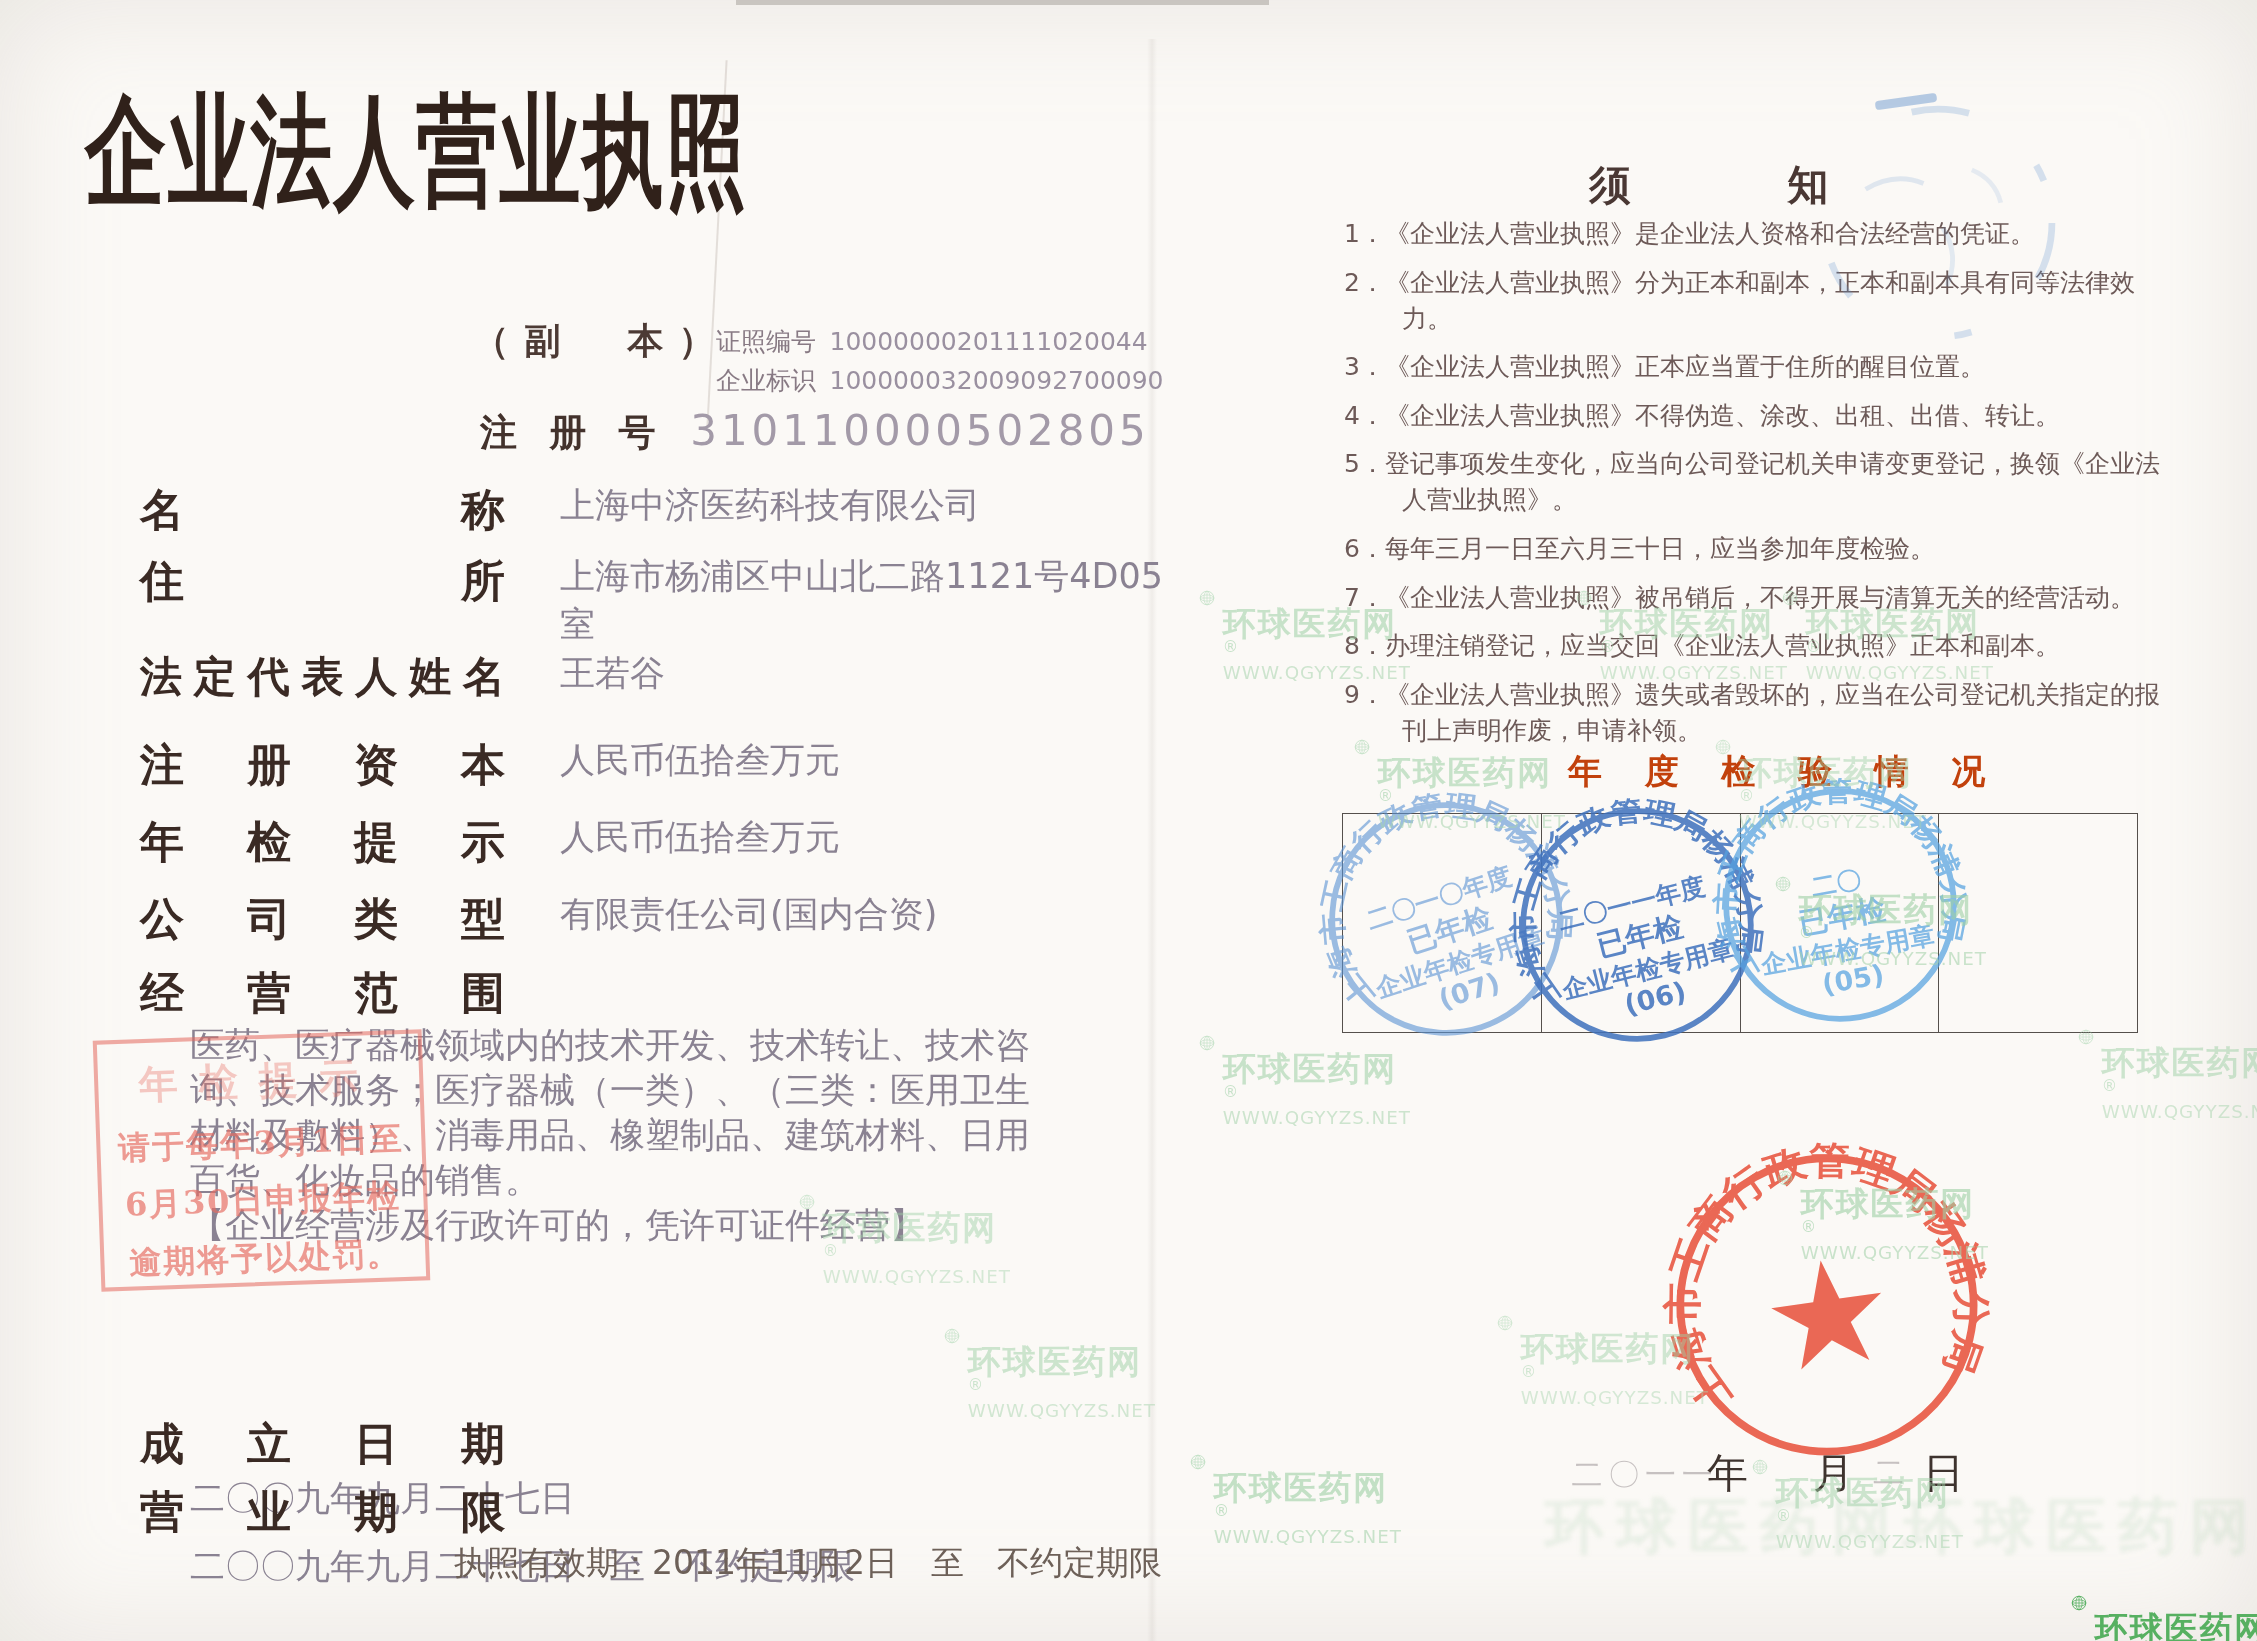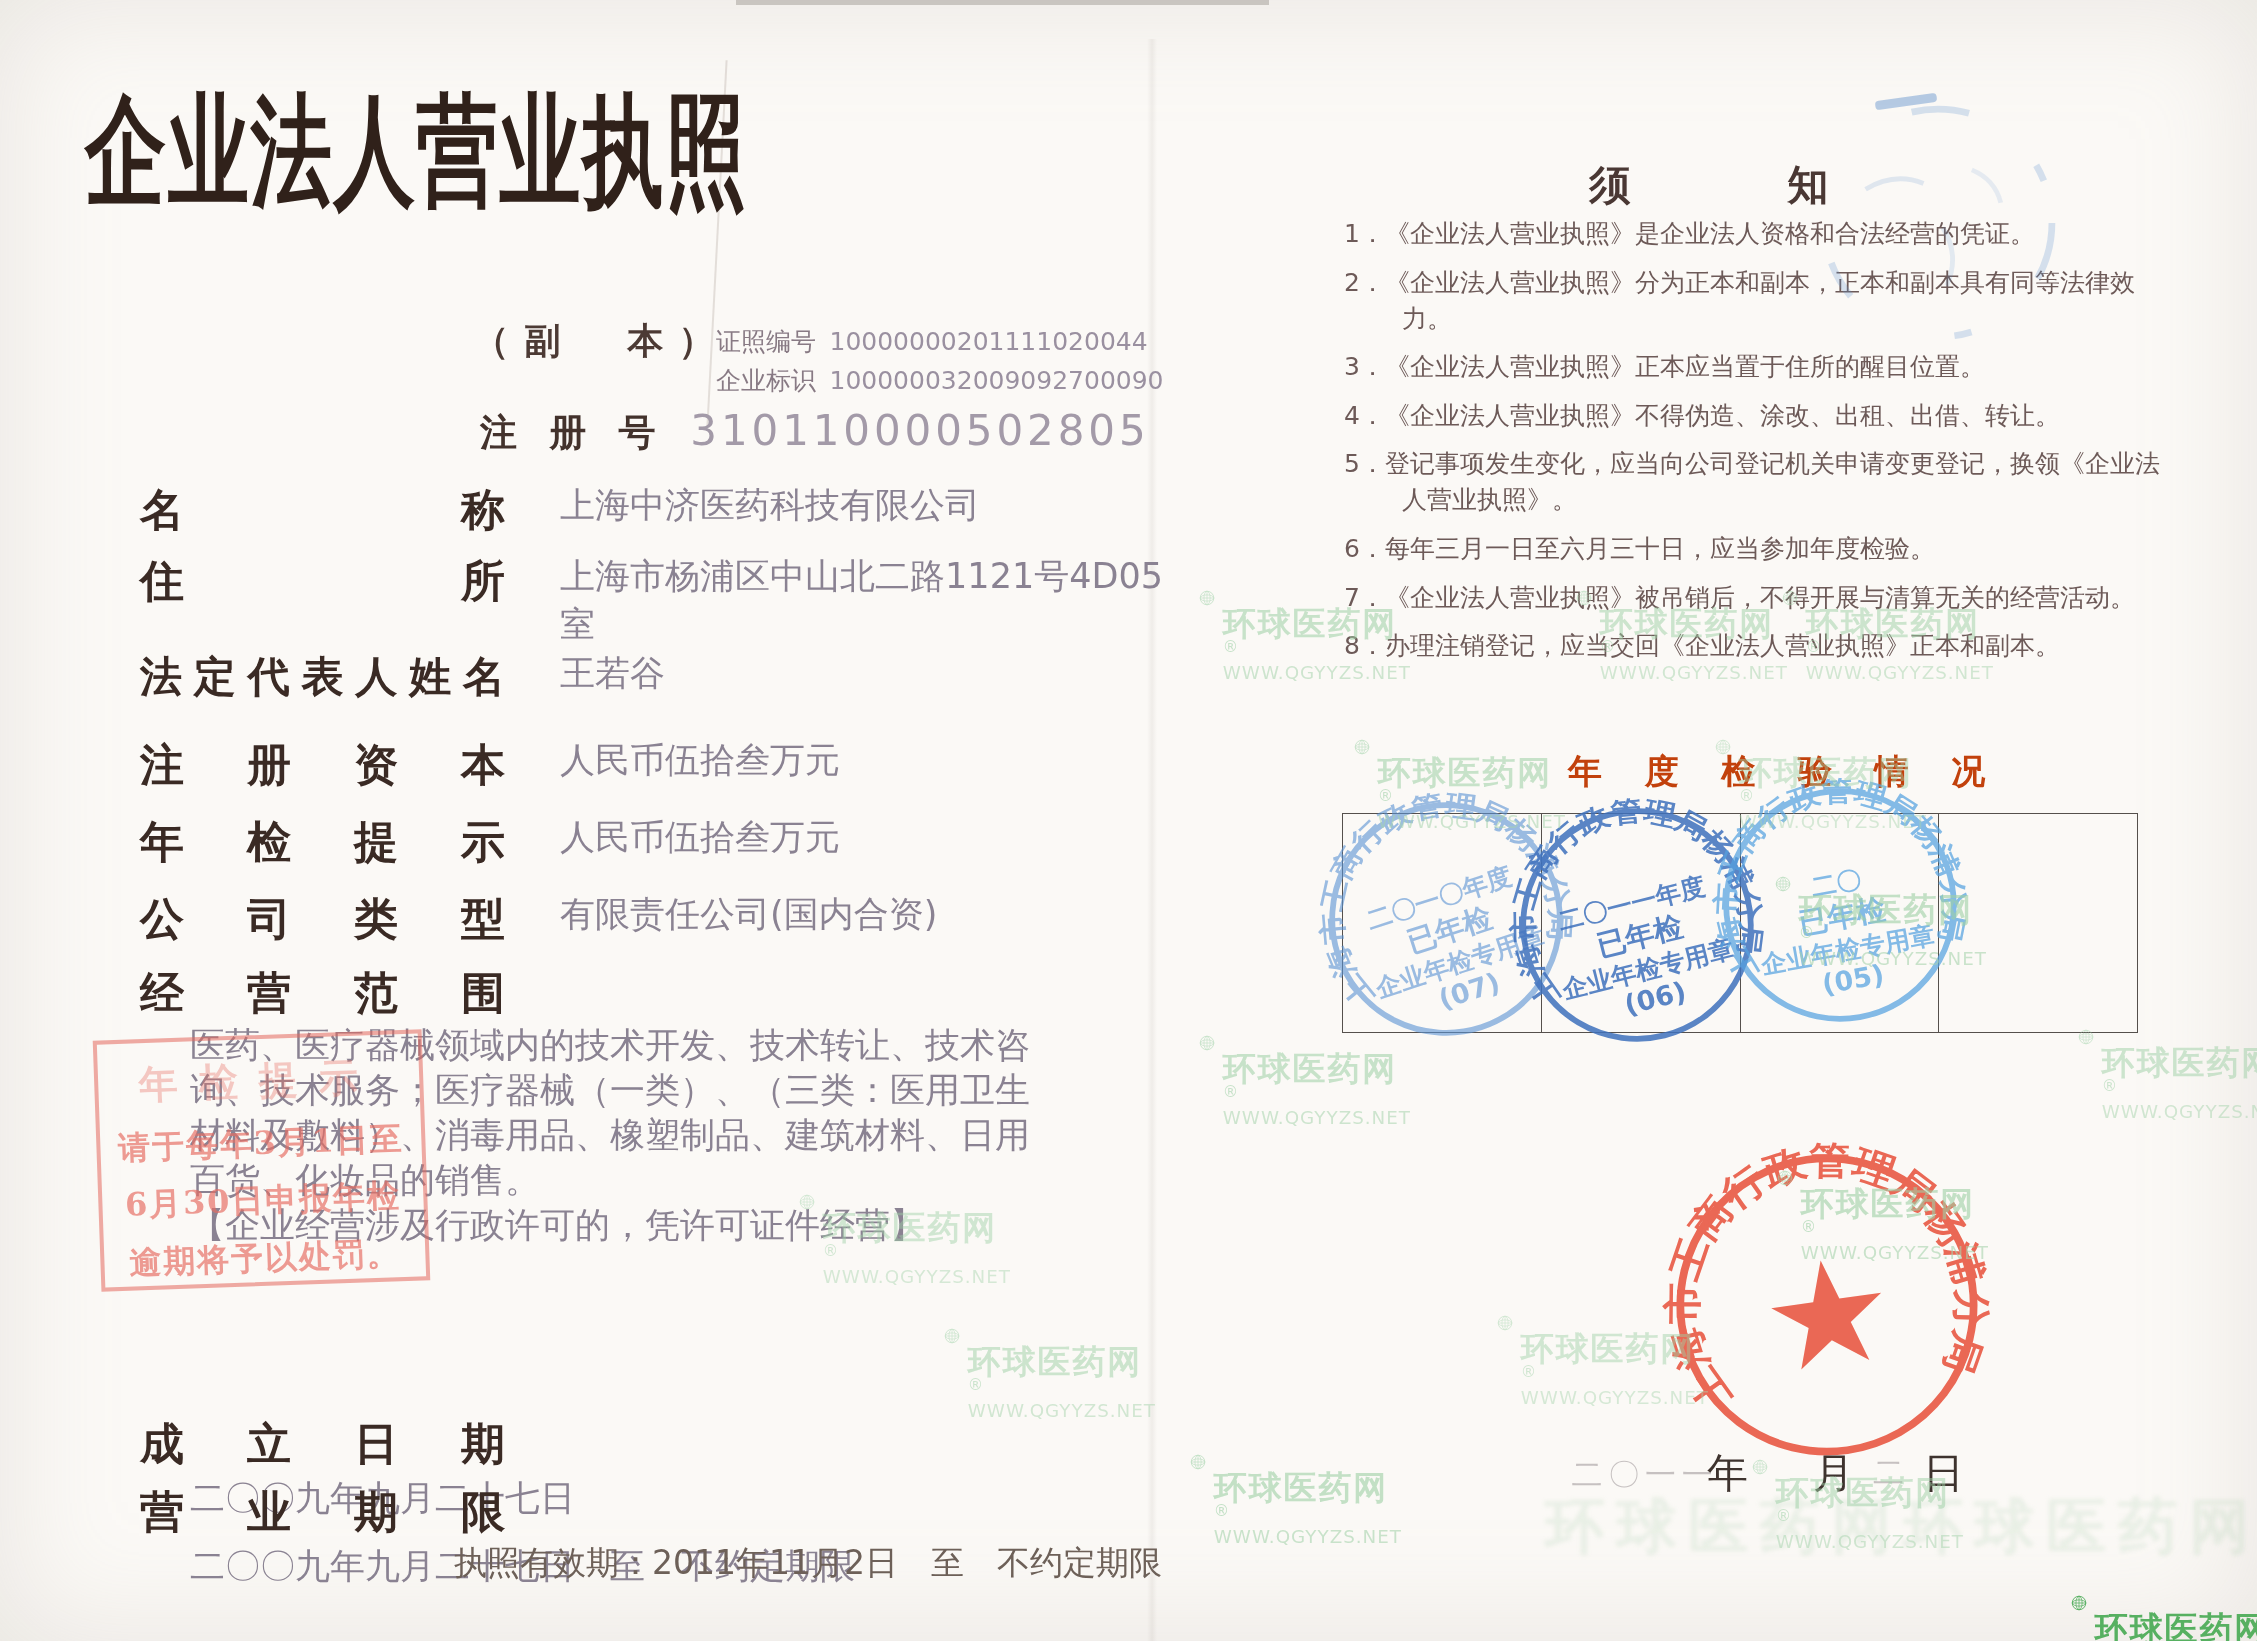--- a/index.html
+++ b/index.html
@@ -170,20 +170,21 @@
   <div class="abs notice-title">须　知</div>
   <div class="abs notices" id="notices">
       <div class="notice-item">1．《企业法人营业执照》是企业法人资格和合法经营的凭证。</div>
       <div class="notice-item">2．《企业法人营业执照》分为正本和副本，正本和副本具有同等法律效力。</div>
       <div class="notice-item">3．《企业法人营业执照》正本应当置于住所的醒目位置。</div>
       <div class="notice-item">4．《企业法人营业执照》不得伪造、涂改、出租、出借、转让。</div>
       <div class="notice-item">5．登记事项发生变化，应当向公司登记机关申请变更登记，换领《企业法人营业执照》。</div>
       <div class="notice-item">6．每年三月一日至六月三十日，应当参加年度检验。</div>
       <div class="notice-item">7．《企业法人营业执照》被吊销后，不得开展与清算无关的经营活动。</div>
       <div class="notice-item">8．办理注销登记，应当交回《企业法人营业执照》正本和副本。</div>
+      <div class="notice-item">9．《企业法人营业执照》遗失或者毁坏的，应当在公司登记机关指定的报刊上声明作废，申请补领。</div>
     </div>
 
   <div class="abs annual-title">年 度 检 验 情 况</div>
   <div class="abs annual-table">
     <div class="annual-cell"></div>
     <div class="annual-cell"></div>
     <div class="annual-cell"></div>
     <div class="annual-cell"></div>
   </div>
   <div id="blue-stamps">

